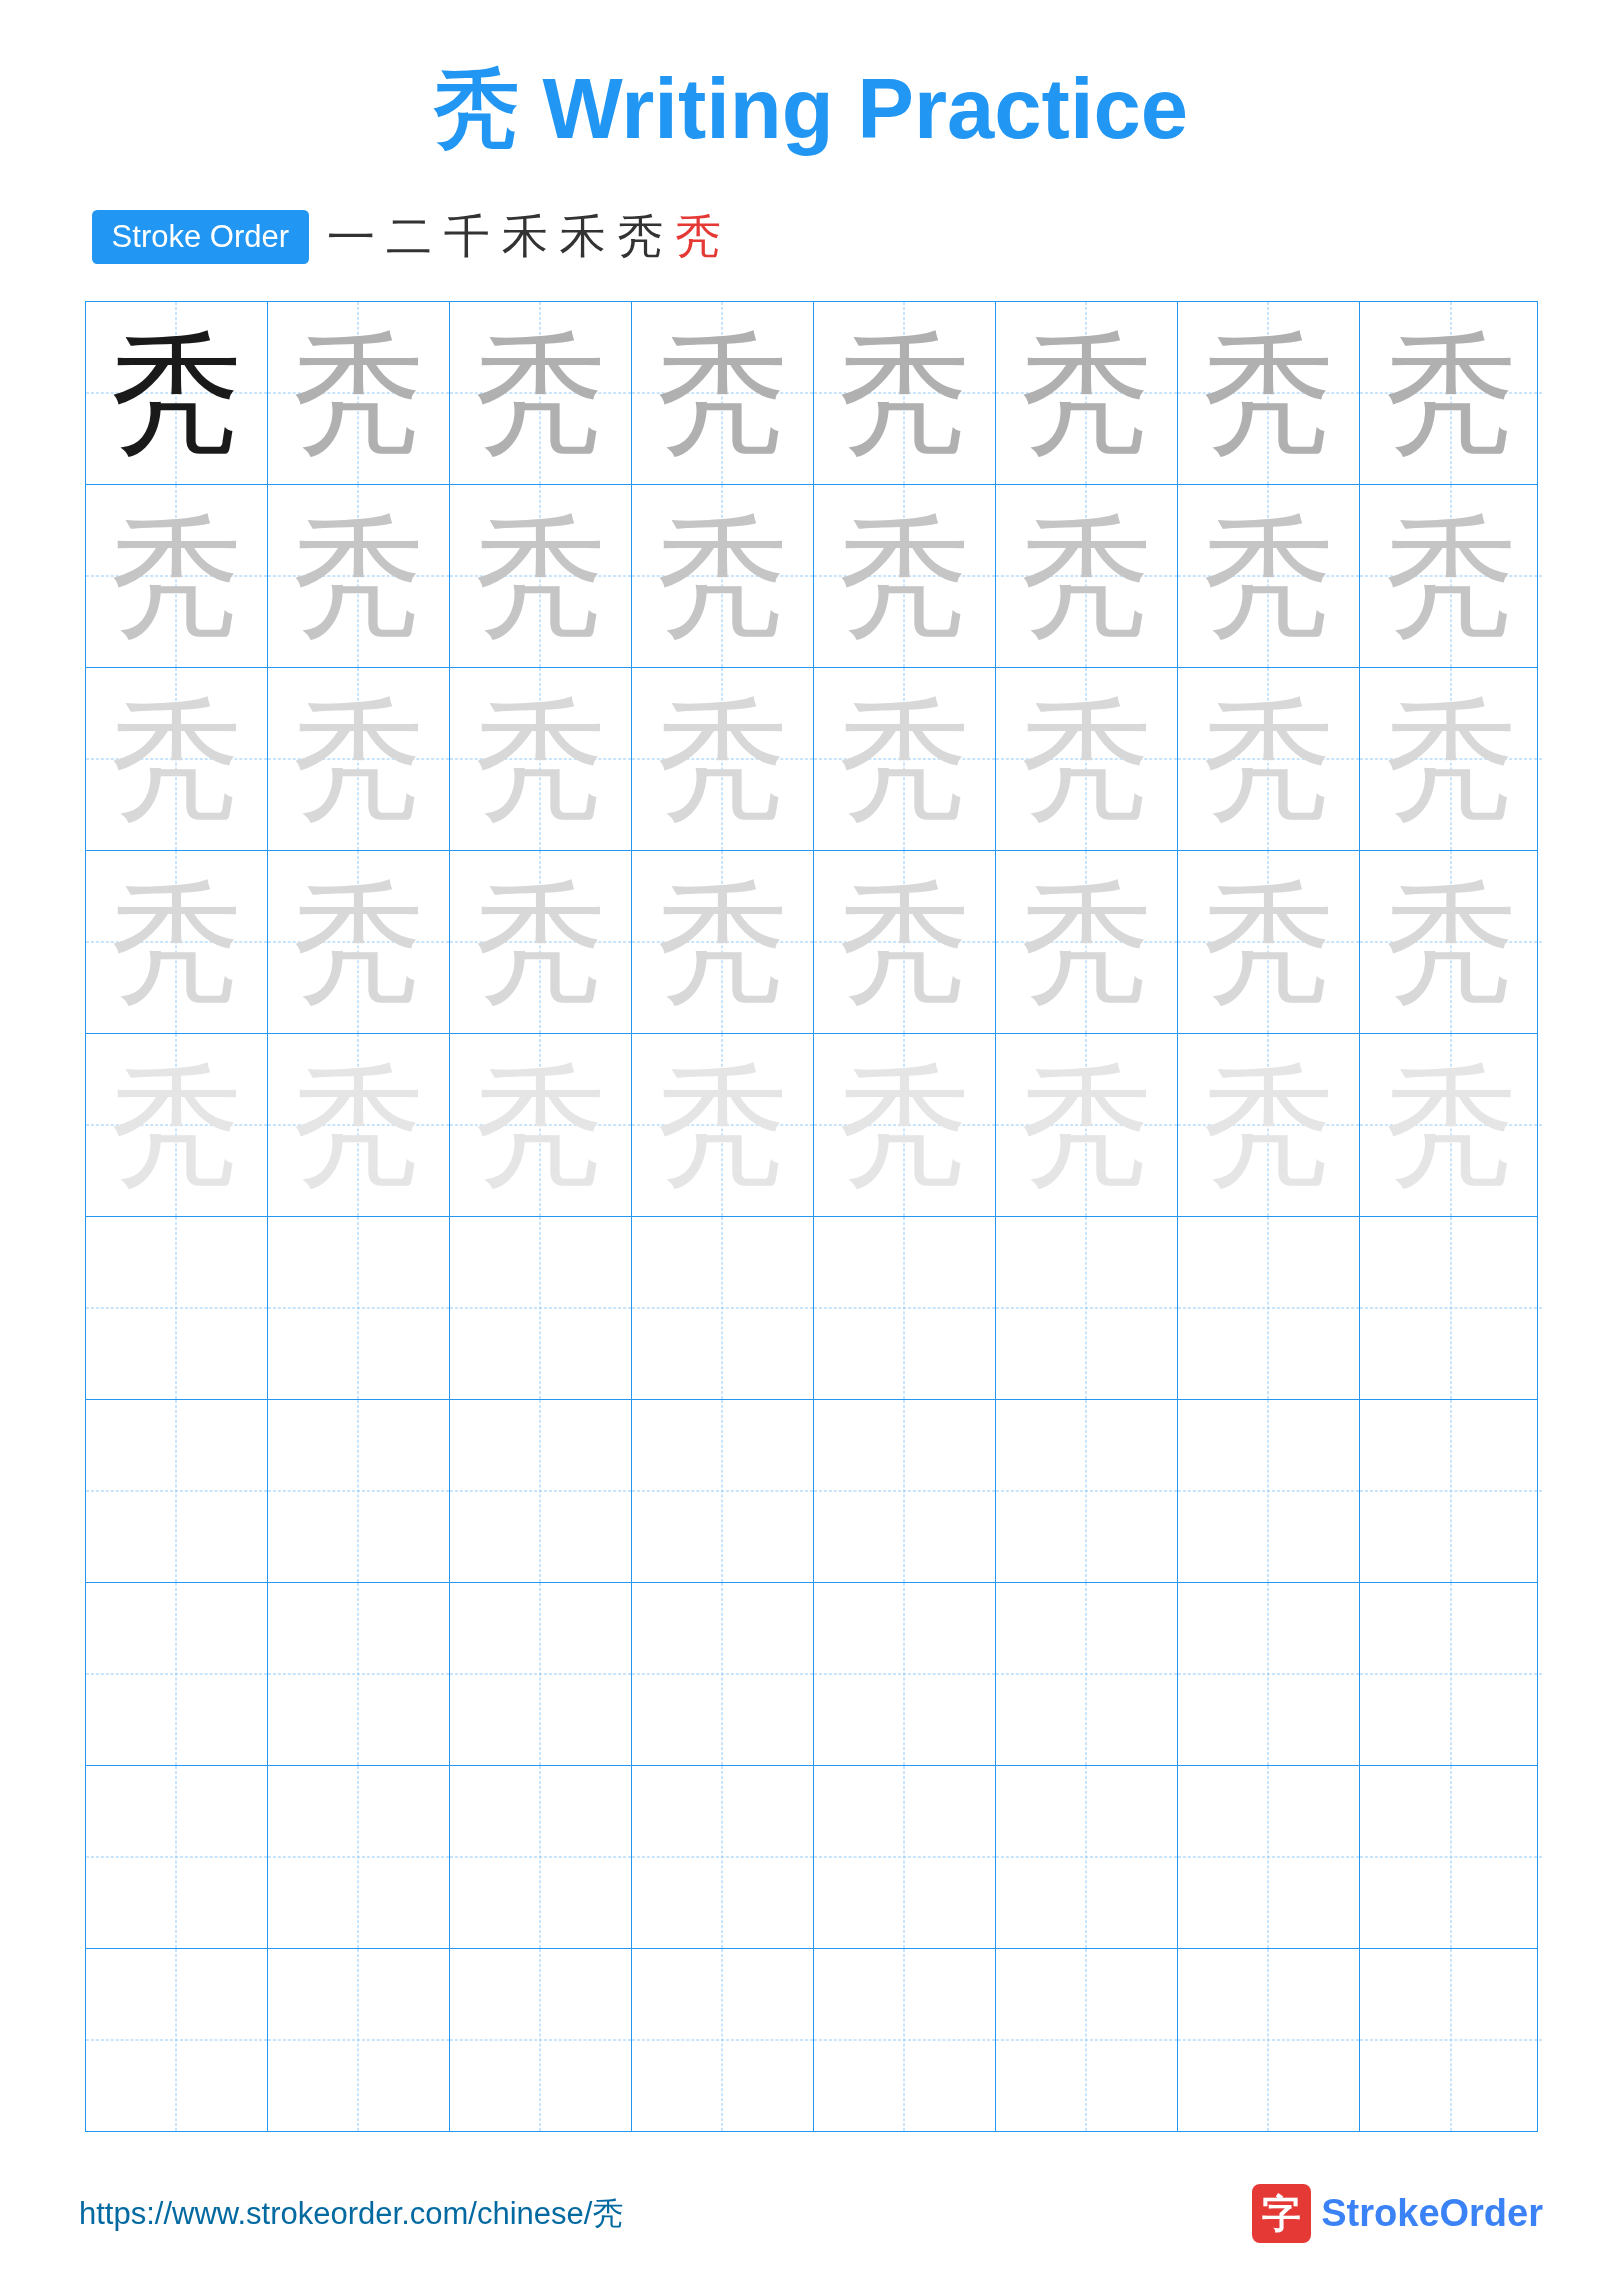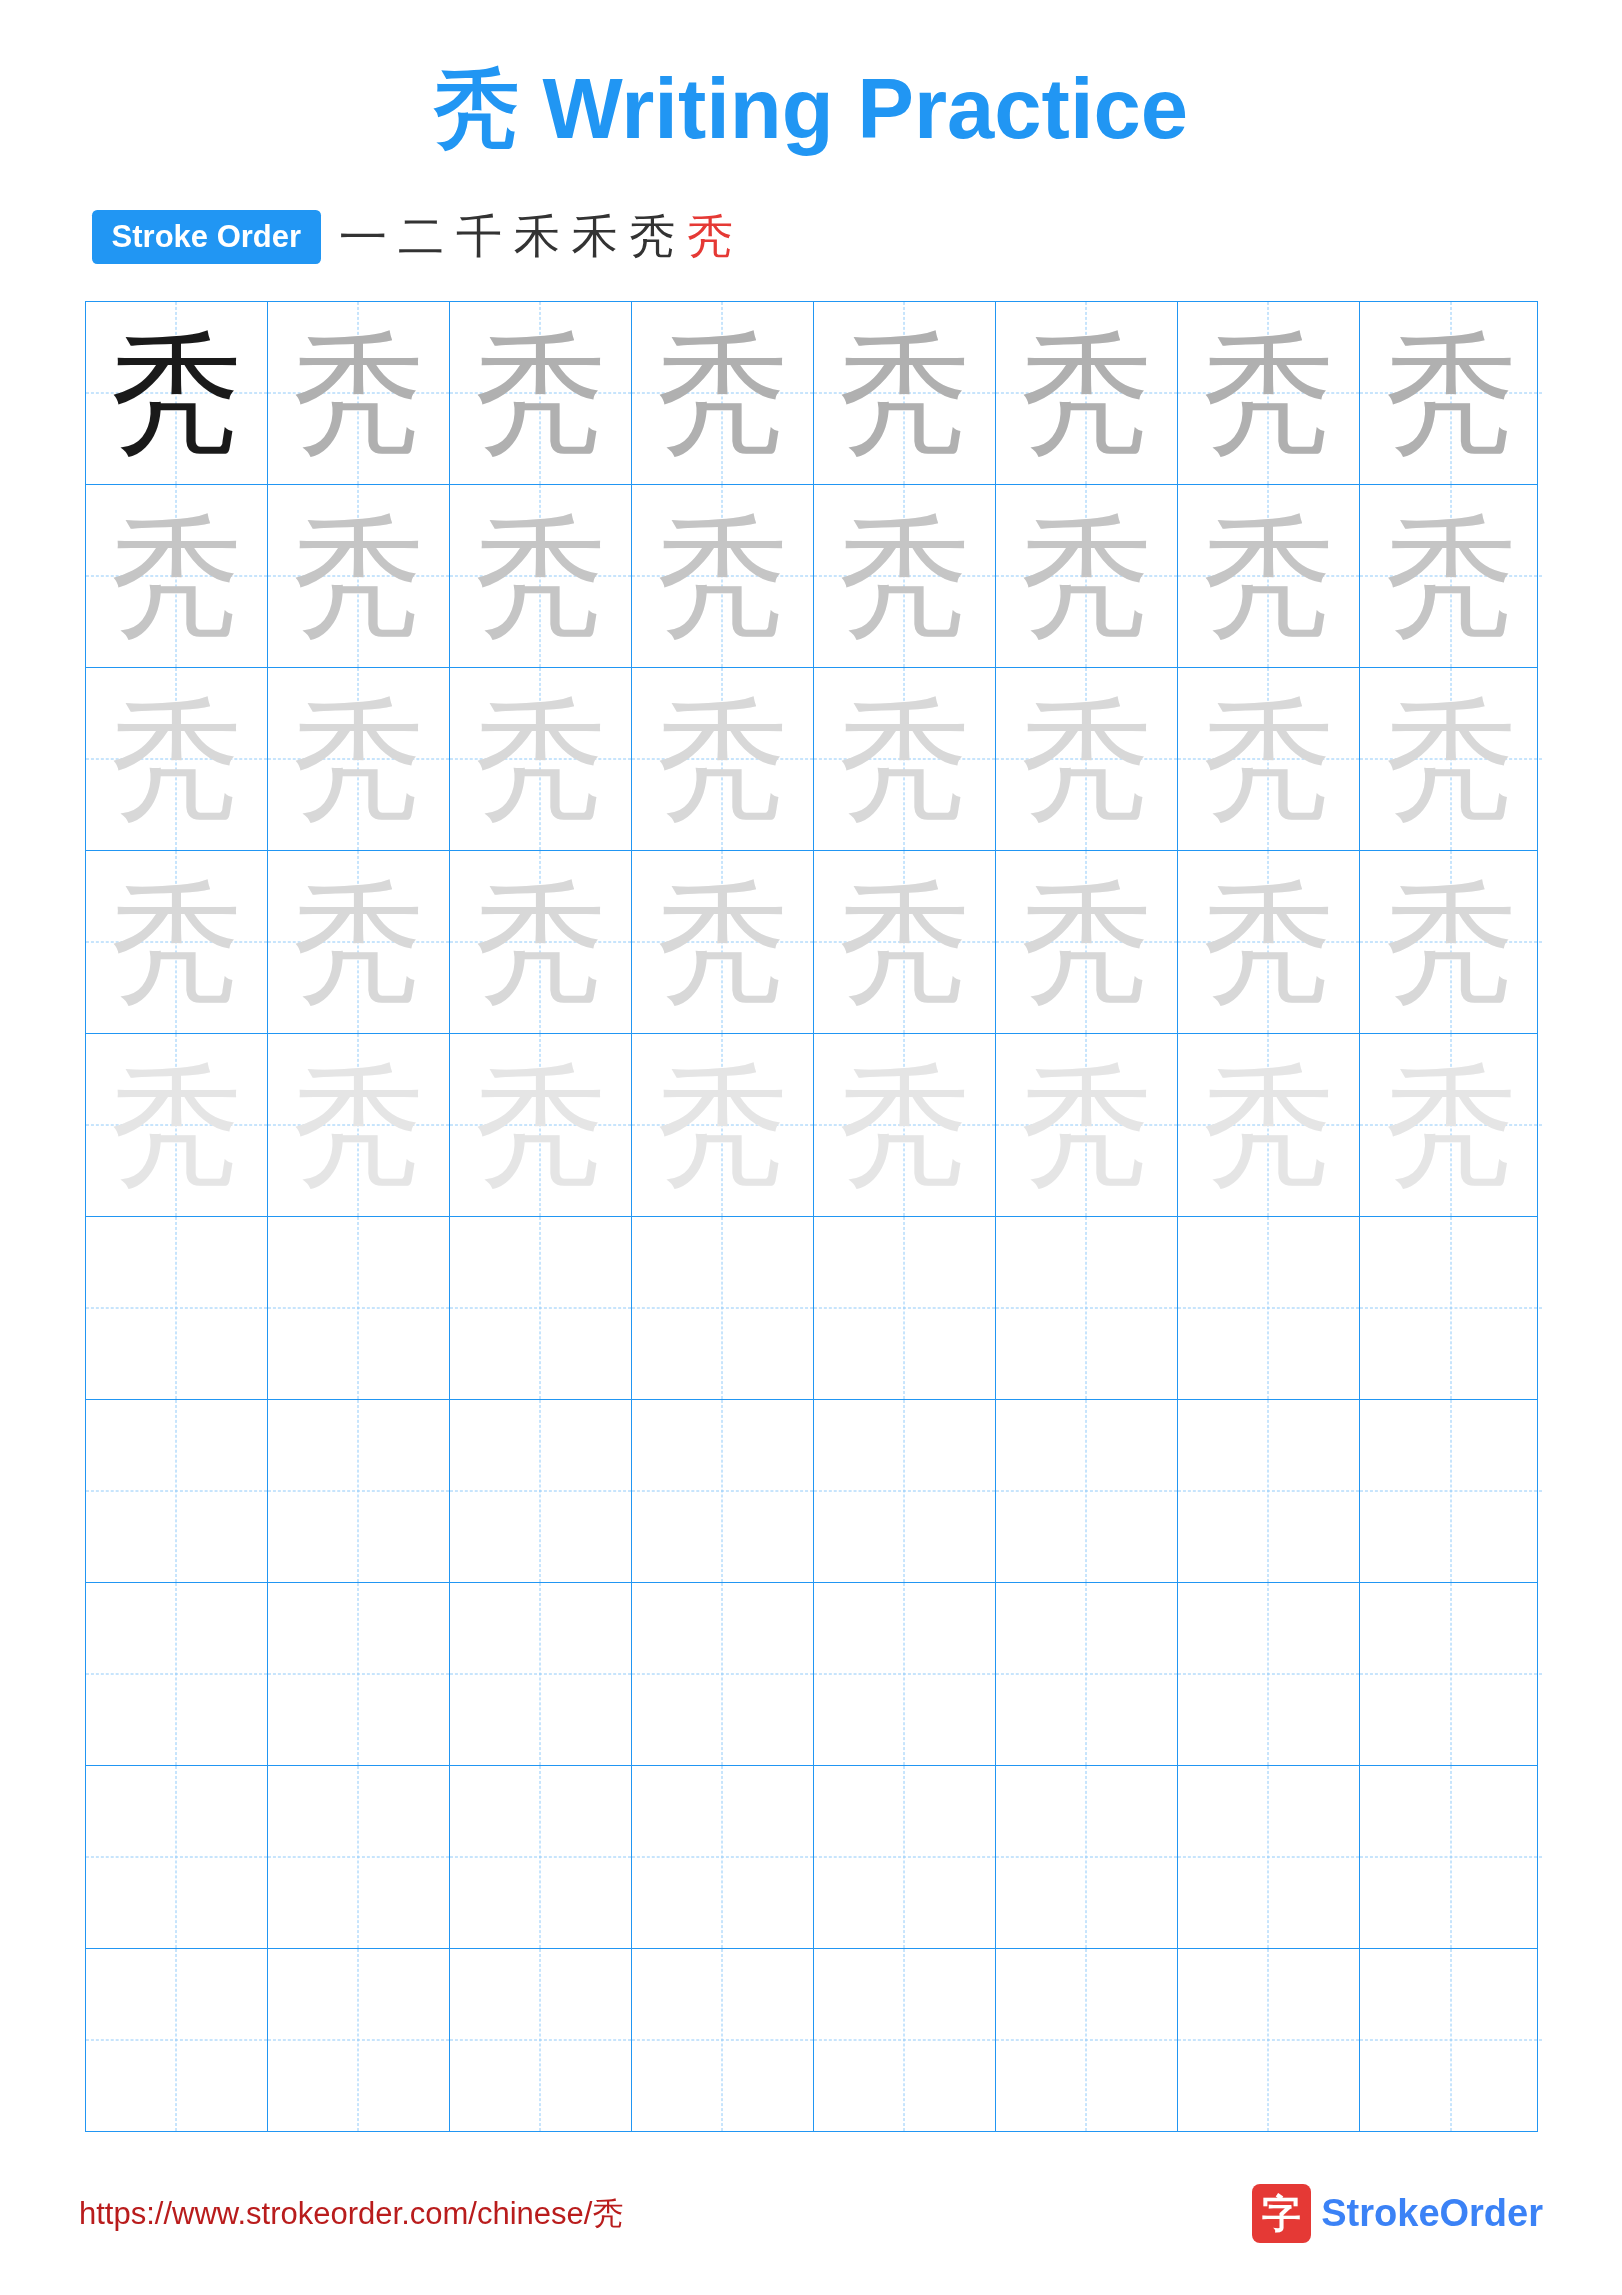--- a/index.html
+++ b/index.html
@@ -36,21 +36,21 @@
       gap: 19.6px;
       width: 100%;
       margin-bottom: 33px;
       padding-left: 13px;
     }
 
     .stroke-order-badge {
       background: #2196F3;
       color: #fff;
       font-size: 31px;
-      font-weight: bold;
+      font-weight: normal;
       padding: 9.2px 19.6px;
       border-radius: 5.2px;
       white-space: nowrap;
     }
 
     .stroke-order-chars {
       display: flex;
       align-items: center;
       gap: 11.8px;
       font-size: 46px;
@@ -145,21 +145,21 @@
       display: flex;
       align-items: center;
       justify-content: space-between;
       margin-top: auto;
       padding-top: 39px;
       padding-bottom: 13px;
     }
 
     .footer-url {
       font-size: 31px;
-      color: #b91c1c;
+      color: #0369a1;
       text-align: right;
     }
 
     .footer-logo {
       display: flex;
       align-items: center;
       gap: 10.5px;
     }
 
     .footer-logo-icon {

